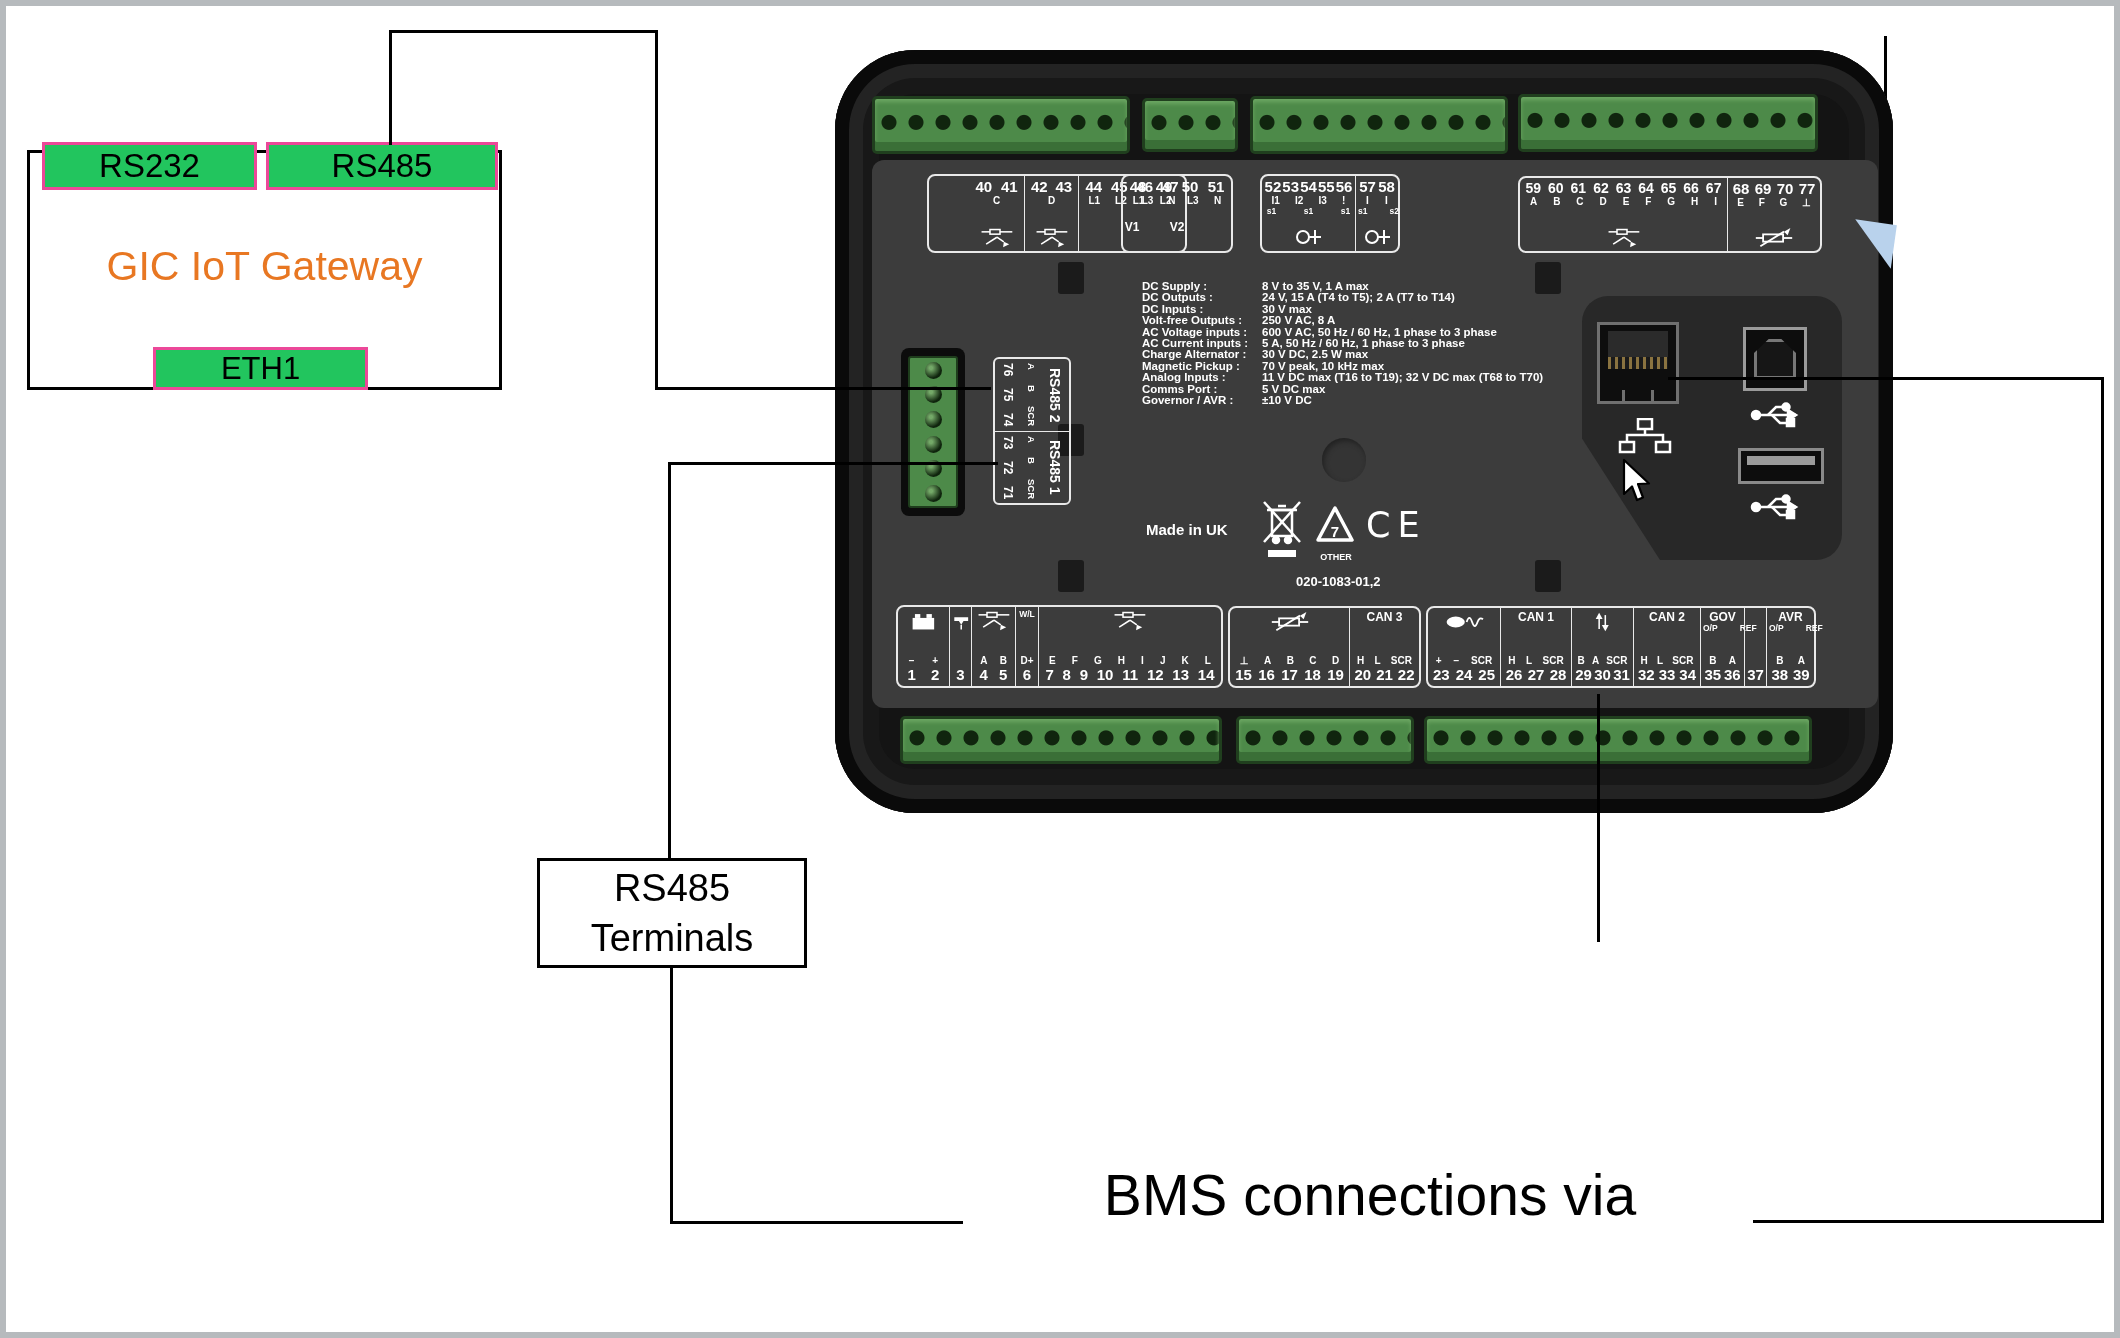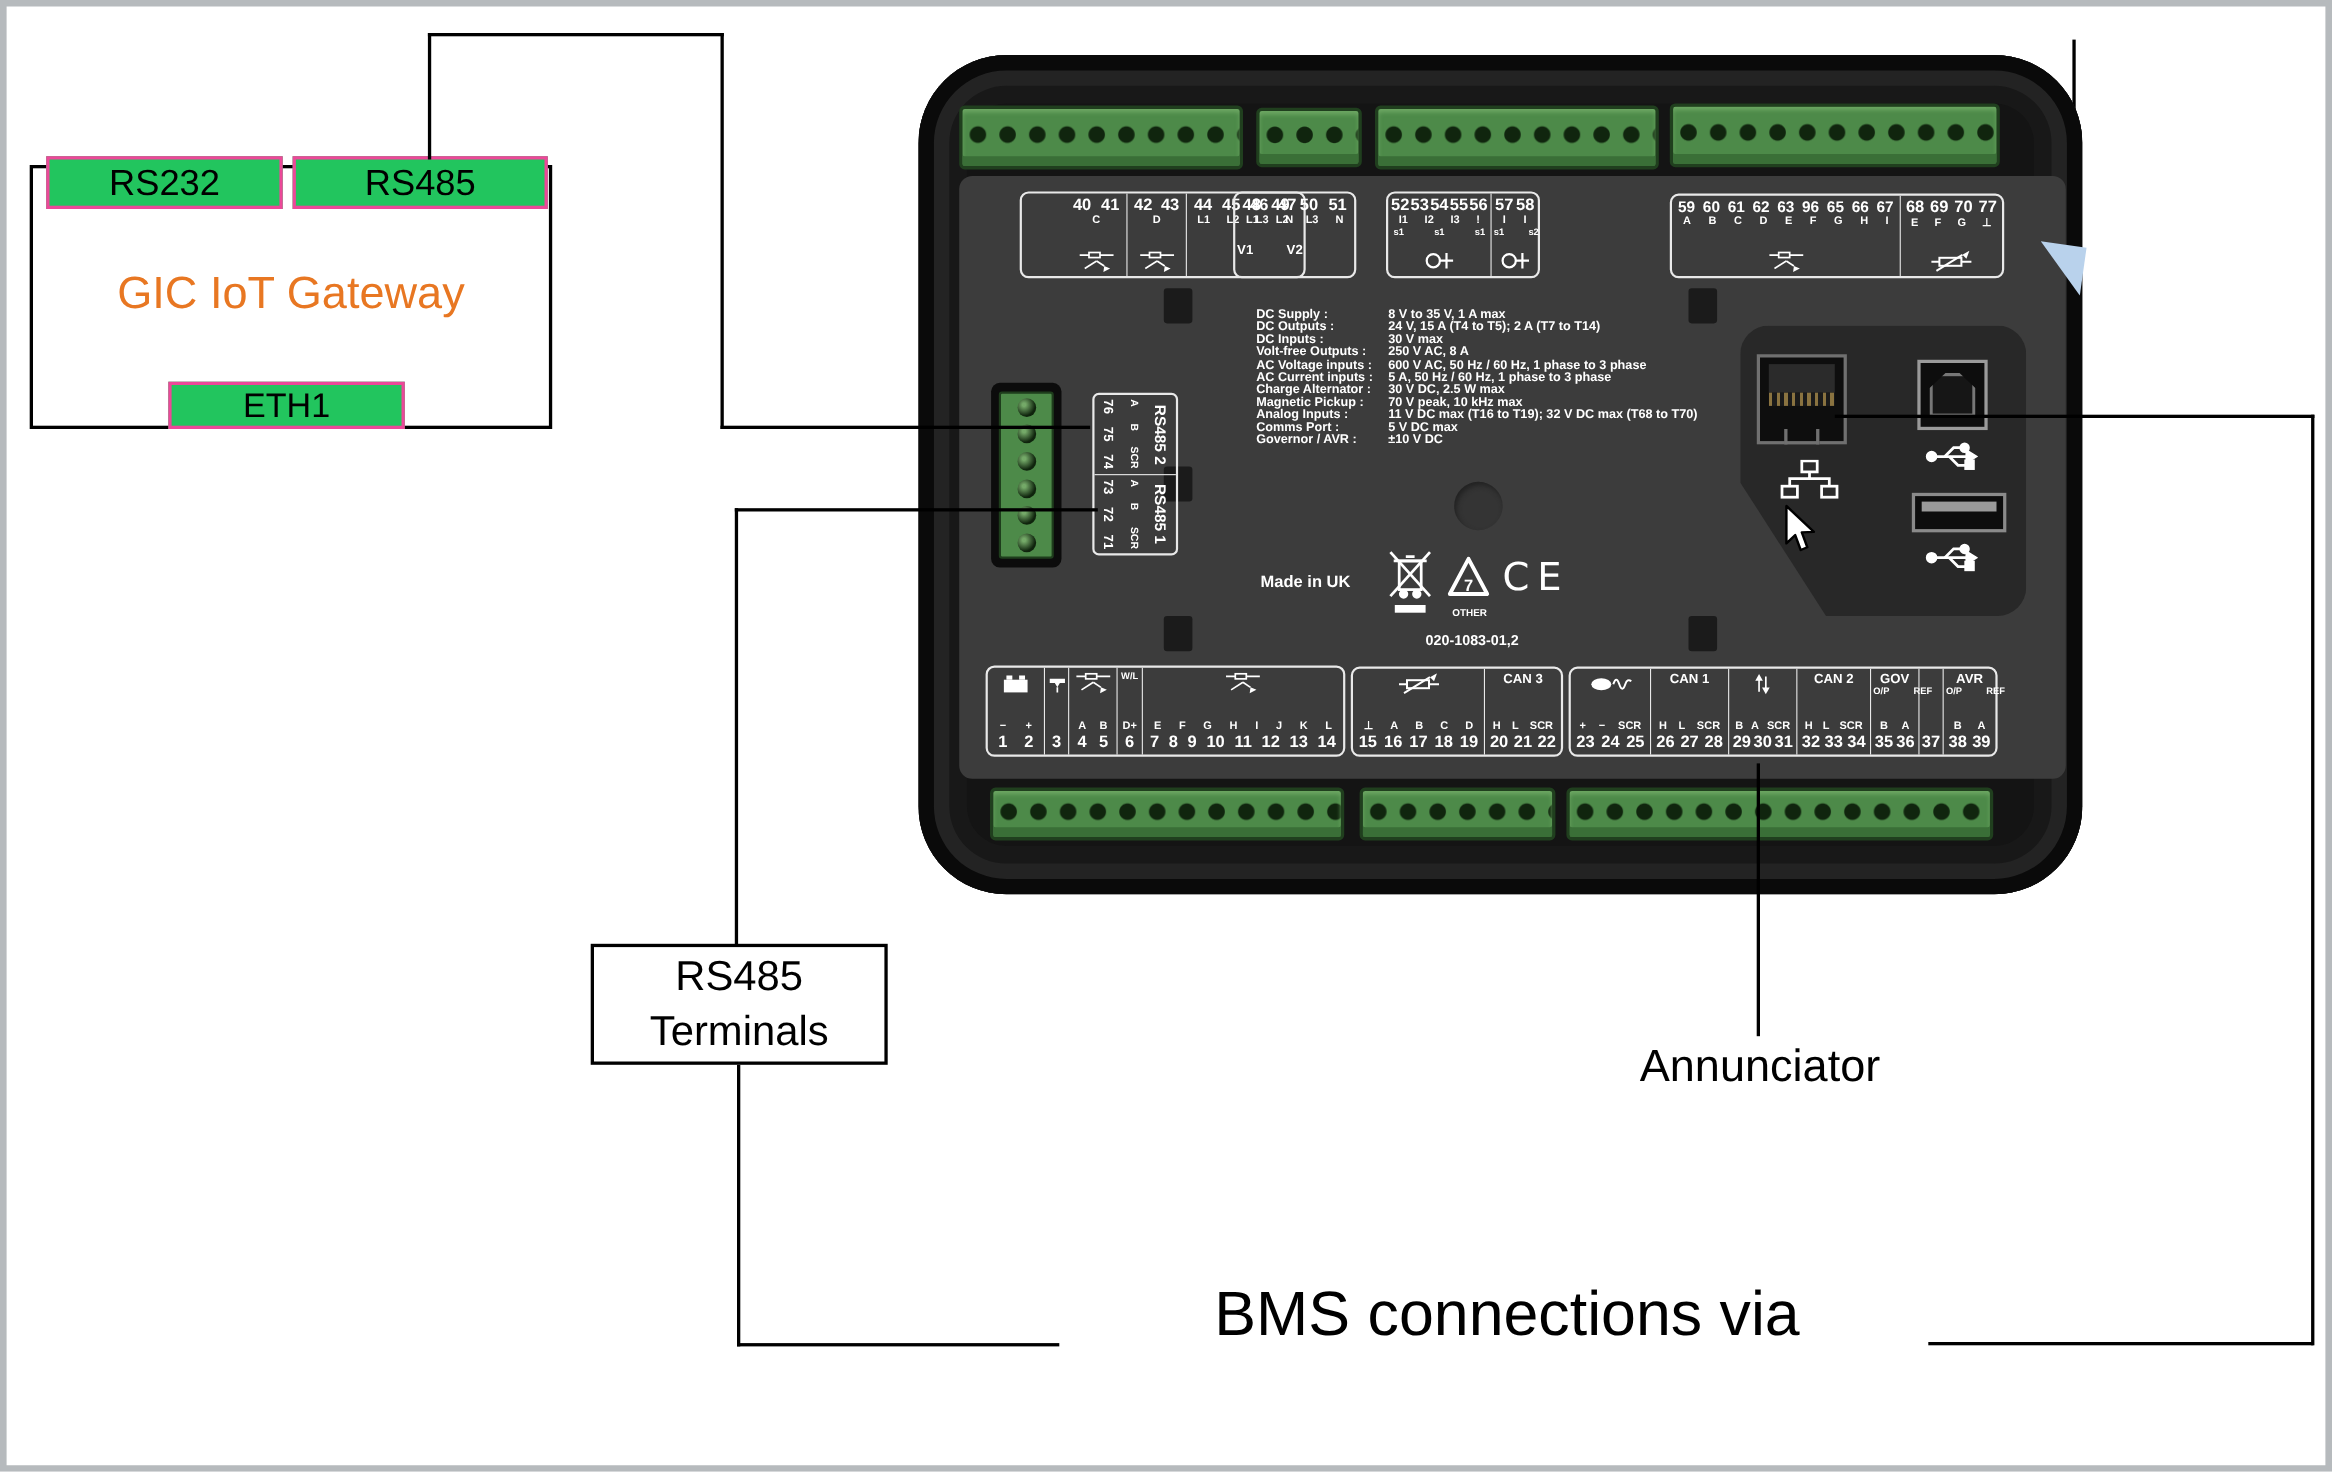--- a/index.html
+++ b/index.html
@@ -272,21 +272,21 @@
       </div>
     </div>
   <div class="sbox sb-t4">
       <div class="cell c-relay-bank">
         <div class="numbers">
           <span>59</span>
           <span>60</span>
           <span>61</span>
           <span>62</span>
           <span>63</span>
-          <span>96</span>
+          <span>64</span>
           <span>65</span>
           <span>66</span>
           <span>67</span>
         </div>
         <div class="letters">
           <span>A</span>
           <span>B</span>
           <span>C</span>
           <span>D</span>
           <span>E</span>
@@ -765,21 +765,20 @@
   </div>
 
   <div class="line" style="left:670px;top:968px;width:3px;height:256px"></div>
   <div class="line" style="left:670px;top:1221px;width:293px;height:3px"></div>
 
   <div class="line" style="left:1668px;top:377px;width:436px;height:3px"></div>
   <div class="line" style="left:2101px;top:377px;width:3px;height:846px"></div>
   <div class="line" style="left:1753px;top:1220px;width:350px;height:3px"></div>
 
   <div class="line" style="left:1597px;top:694px;width:3px;height:248px"></div>
-  <div class="annunciator">Annunciator</div>
 
   <div class="bms">
     <div>BMS connections via</div>
   </div>
 
   <div class="cursor">
     <svg width="30" height="48" viewBox="0 0 30 48">
       <path d="M2 2 L2 36 L10 28.5 L15 42 L21 39.5 L16 26 L27 25.5 Z" fill="#fff" stroke="#000" stroke-width="2.2" stroke-linejoin="round"></path>
     </svg>
   </div>

